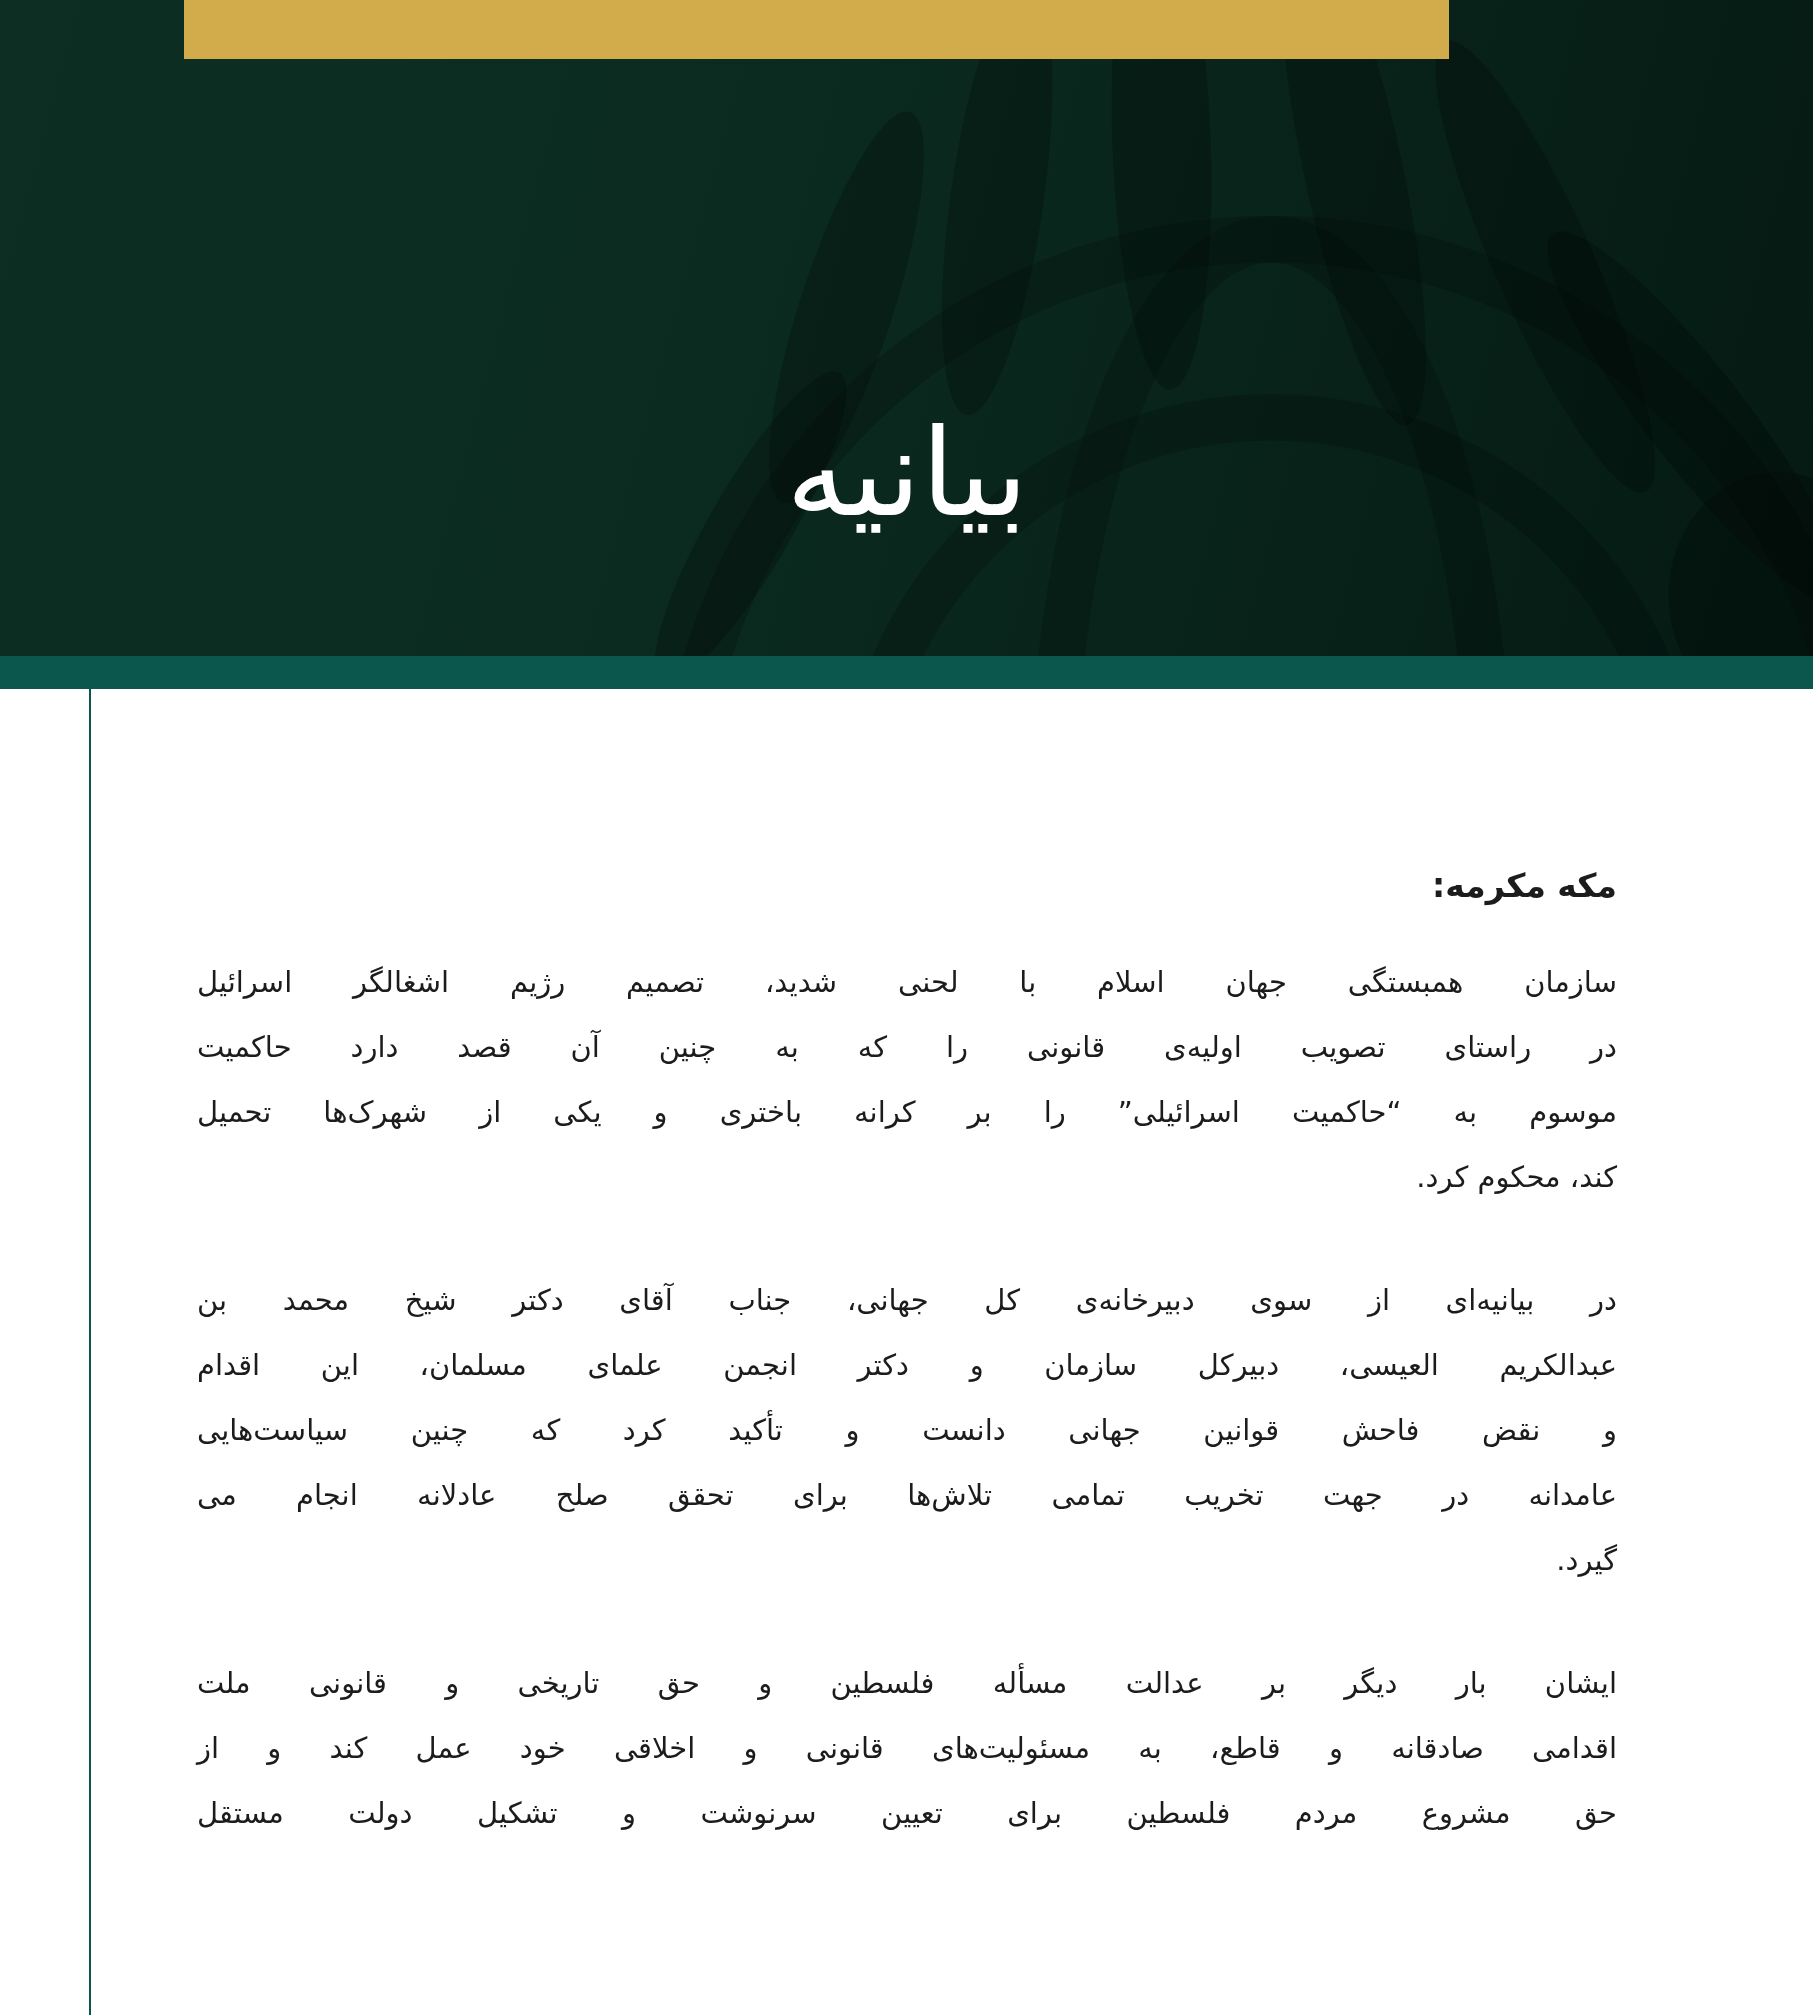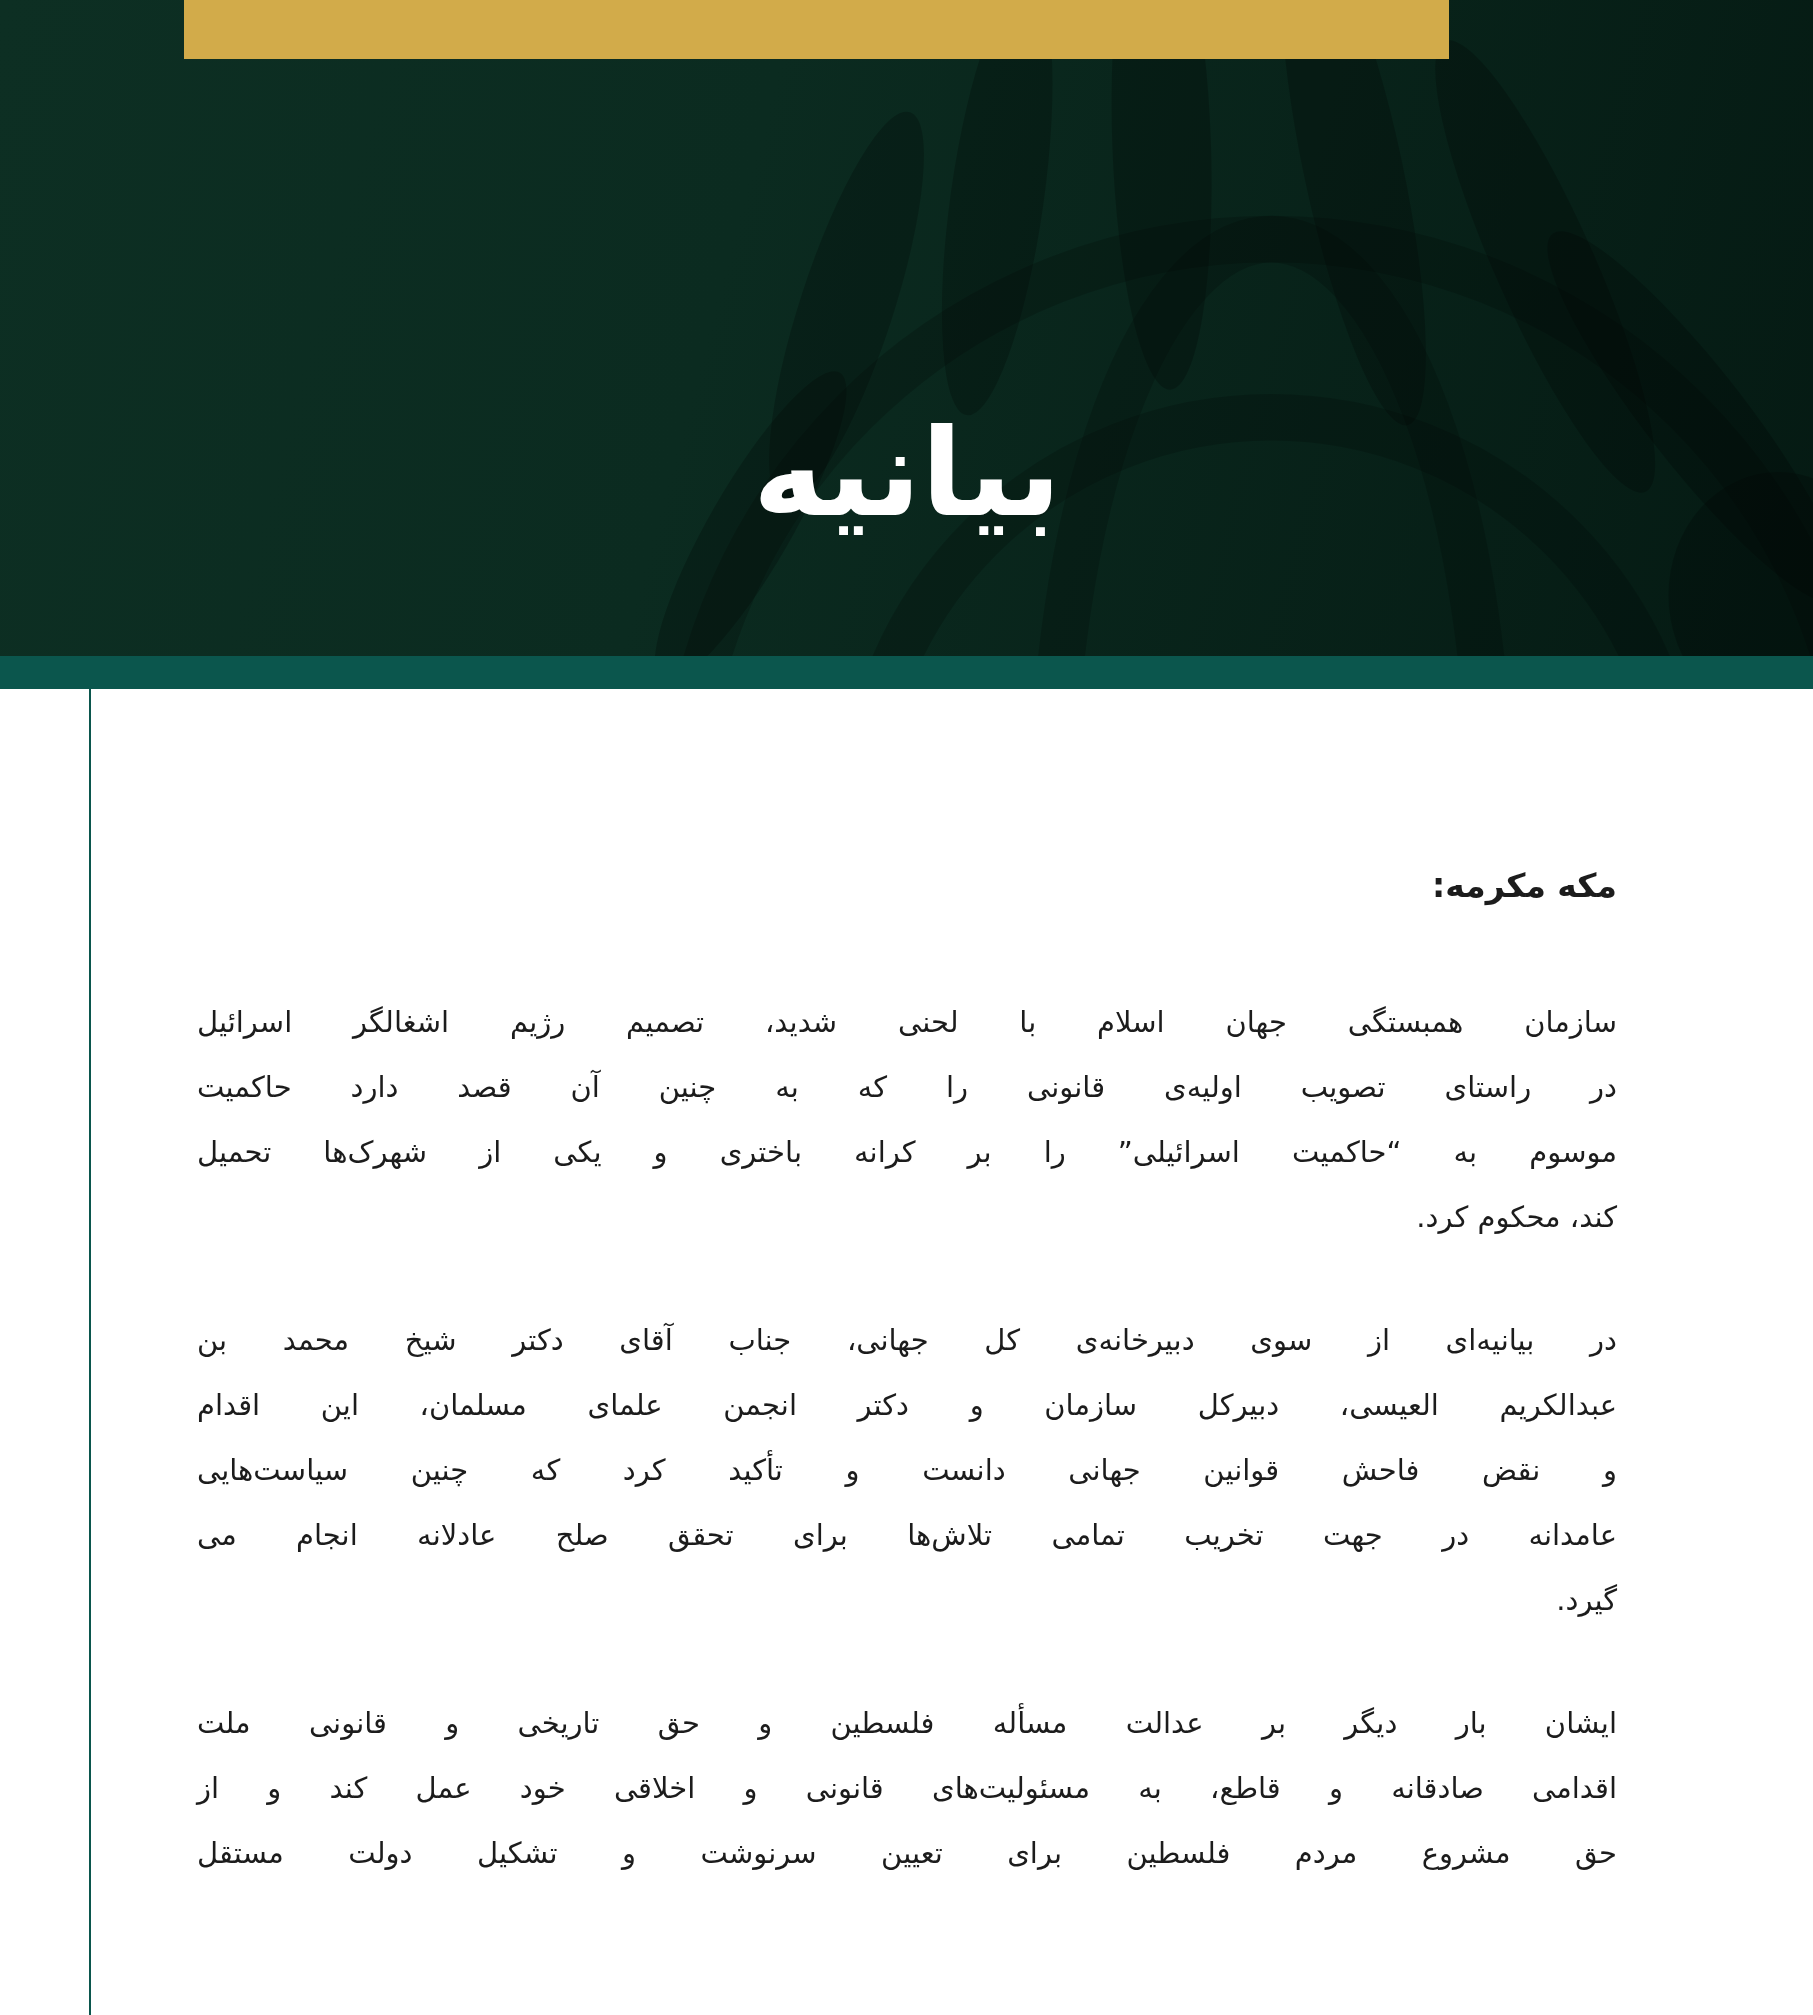--- a/index.html
+++ b/index.html
@@ -14,29 +14,29 @@
   }
   .header{
     position:absolute;top:0;left:0;width:1814px;height:656px;
     background:linear-gradient(105deg,#0d2f23 0%,var(--header_green) 40%,var(--header_green_dark) 100%);
     overflow:hidden;
   }
   .watermark{position:absolute;top:-48px;right:-60px;width:1370px;height:766px;opacity:.9;}
   .gold-bar{position:absolute;top:0;left:184px;width:1265px;height:59px;background:var(--gold);}
   .statement-title{
     position:absolute;top:387px;left:0;right:0;height:173px;line-height:173px;
-    text-align:center;color:#ffffff;font-size:121px;font-weight:bold;direction:rtl;
+    text-align:center;color:#ffffff;font-size:121px;font-weight:normal;direction:rtl;
   }
   .teal-bar{position:absolute;top:656px;left:0;width:1814px;height:33px;background:var(--teal);}
   .left-rule{position:absolute;left:89px;top:689px;width:1.6px;height:1932px;background:var(--teal);}
   .content{
     position:absolute;top:862px;left:197px;right:197px;direction:rtl;color:var(--text);
   }
   .dateline{
-    font-size:33px;line-height:48px;font-weight:bold;text-align:right;margin-bottom:80px;
+    font-size:33px;line-height:48px;font-weight:bold;text-align:right;margin-bottom:40px;
   }
   .para{margin-bottom:58px;}
   .para-line{
     height:65px;line-height:65px;font-size:29px;font-weight:normal;
     text-align:justify;text-align-last:justify;white-space:normal;
   }
   .para-line.last{text-align-last:right;}
 </style>
 </head>
 <body>

